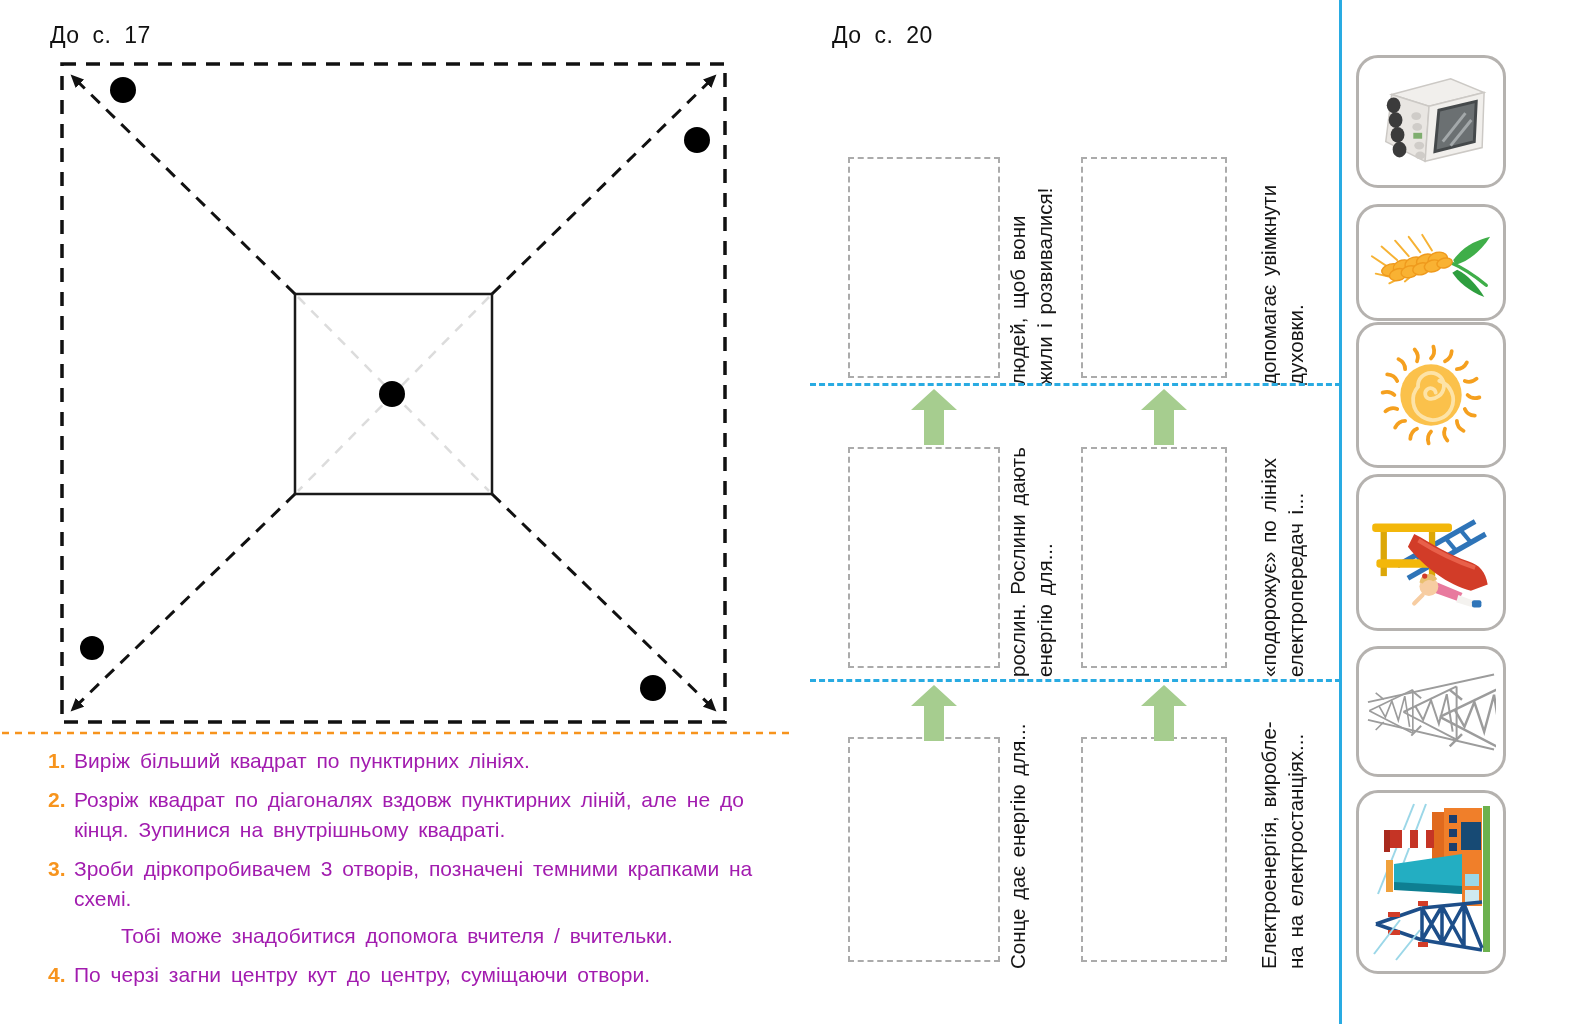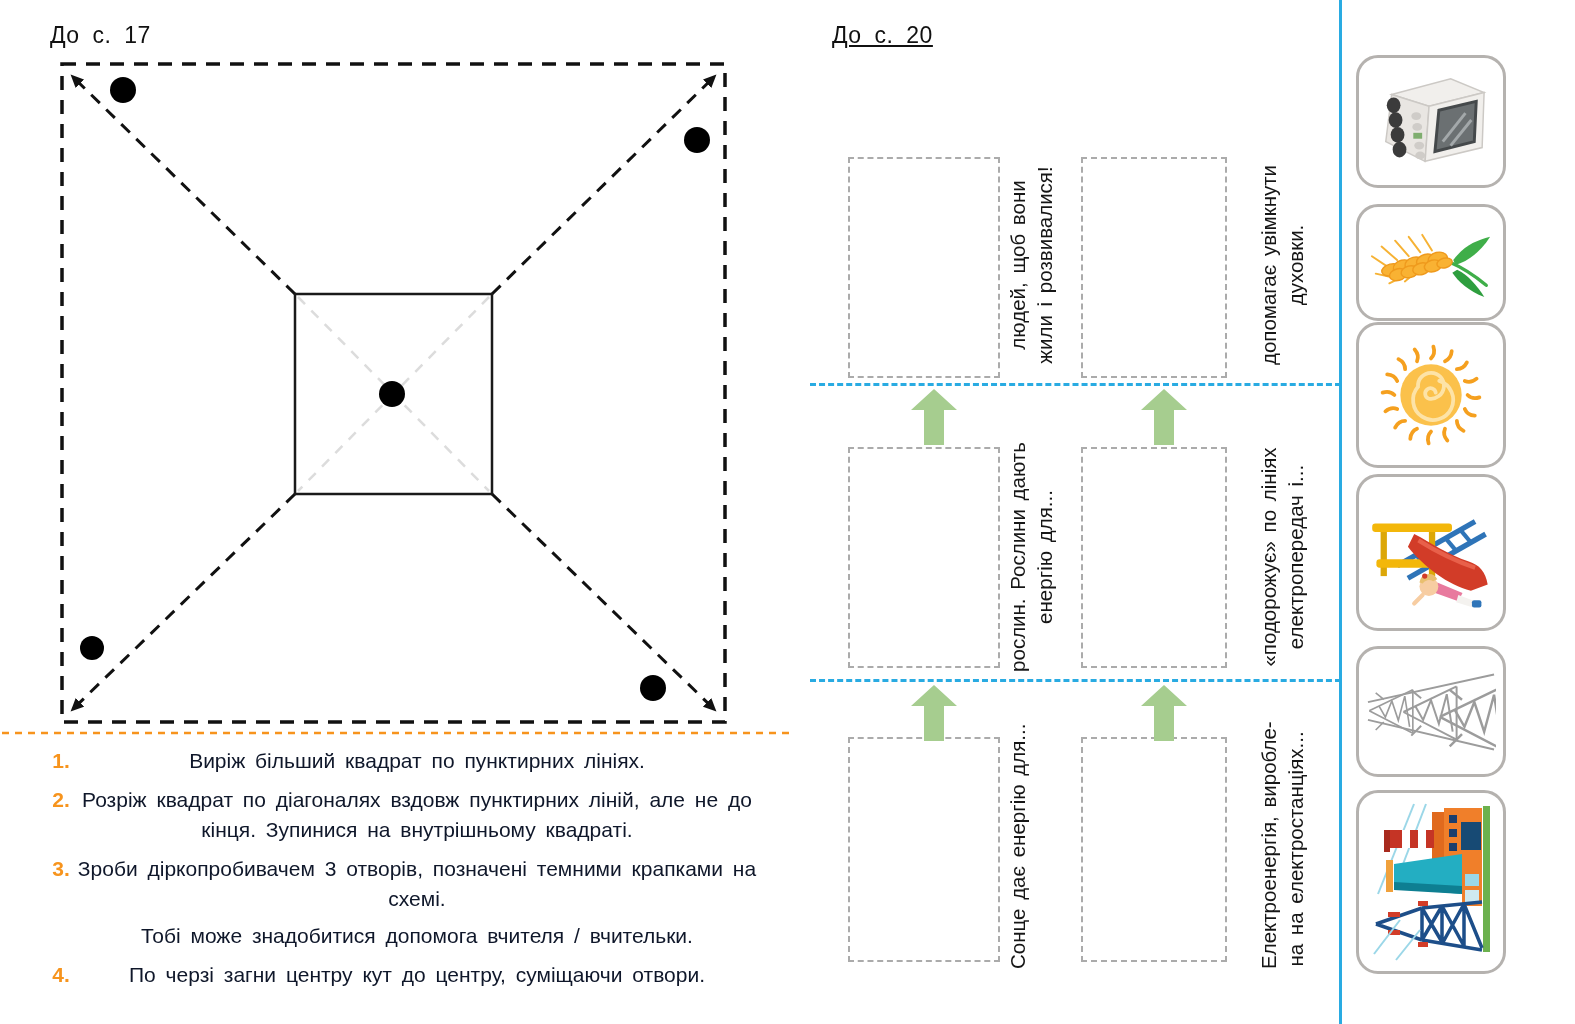--- a/index.html
+++ b/index.html
@@ -1,25 +1,25 @@
 <!DOCTYPE html>
 <html><head>
 <meta charset="utf-8">
 <style>
   html,body{margin:0;padding:0;background:#fff;}
   .page{position:relative;width:1575px;height:1024px;background:#fff;overflow:hidden;
-        font-family:"Liberation Sans",sans-serif;color:#231f20;text-align:center;}
+        font-family:"Liberation Sans",sans-serif;color:#231f20;}
   .abs{position:absolute;}
   .section-header{font-size:23px;letter-spacing:.5px;word-spacing:6px;color:#111;}
   
   .steps{position:absolute;left:48px;top:746px;width:712px;}
   .step{display:flex;margin-bottom:9px;}
   .step-num{flex:0 0 26px;color:#f7941d;font-weight:bold;font-size:21px;line-height:30px;}
-  .step-text{flex:1;font-size:21px;line-height:30px;word-spacing:4px;color:#0f172a;}
-  .step.note{margin-top:-2px;}
+  .step-text{flex:1;font-size:21px;line-height:30px;word-spacing:4px;color:#a21caf;}
+  .step.note{margin-top:-2px;gap:47px;}
   
   .cutbox{position:absolute;border:2px dashed #ababab;background:#fff;box-sizing:border-box;}
   .rot-label{position:absolute;width:240px;height:56px;transform:rotate(-90deg);
              font-size:20.5px;line-height:27px;color:#161616;white-space:nowrap;word-spacing:3px;}
   .blue-dash{position:absolute;left:810px;width:531px;border-top:3px dashed #29abe2;}
   .vline{position:absolute;left:1339px;top:0;width:3px;height:1024px;background:#29abe2;}
   .green-arrow{position:absolute;width:46px;height:56px;}
   
   .icon-card{position:absolute;left:1356px;width:150px;border:3px solid #b5b2af;border-radius:22px;
              background:#fff;box-sizing:border-box;display:flex;align-items:center;justify-content:center;}
@@ -82,21 +82,21 @@
     <div class="step note">
       <span class="step-num"></span>
       <span class="step-text">Тобі може знадобитися допомога вчителя / вчительки.</span>
     </div>
     <div class="step">
       <span class="step-num">4.</span>
       <span class="step-text">По черзі загни центру кут до центру, суміщаючи отвори.</span>
     </div>
   </div>
 
-  <div class="abs section-header" style="left:832px;top:22px;text-decoration:underline;">До с. 20</div>
+  <div class="abs section-header" style="left:832px;top:22px;">До с. 20</div>
 
   <div class="cutbox" style="left:848px;top:157px;width:152px;height:221px;"></div>
   <div class="cutbox" style="left:1081px;top:157px;width:146px;height:221px;"></div>
   <div class="cutbox" style="left:848px;top:447px;width:152px;height:221px;"></div>
   <div class="cutbox" style="left:1081px;top:447px;width:146px;height:221px;"></div>
   <div class="cutbox" style="left:848px;top:737px;width:152px;height:225px;"></div>
   <div class="cutbox" style="left:1081px;top:737px;width:146px;height:225px;"></div>
 
   <div class="rot-label" style="left:912px;top:237px;">
     <div>людей, щоб вони</div>

